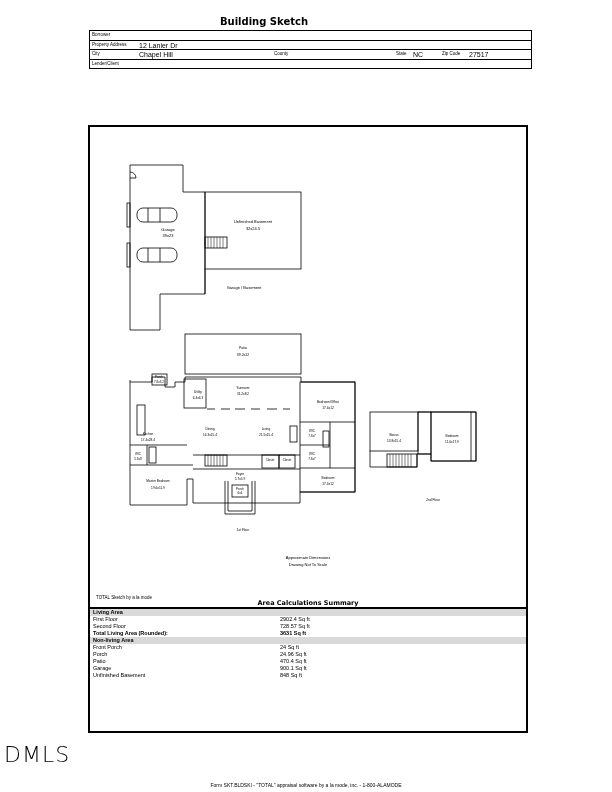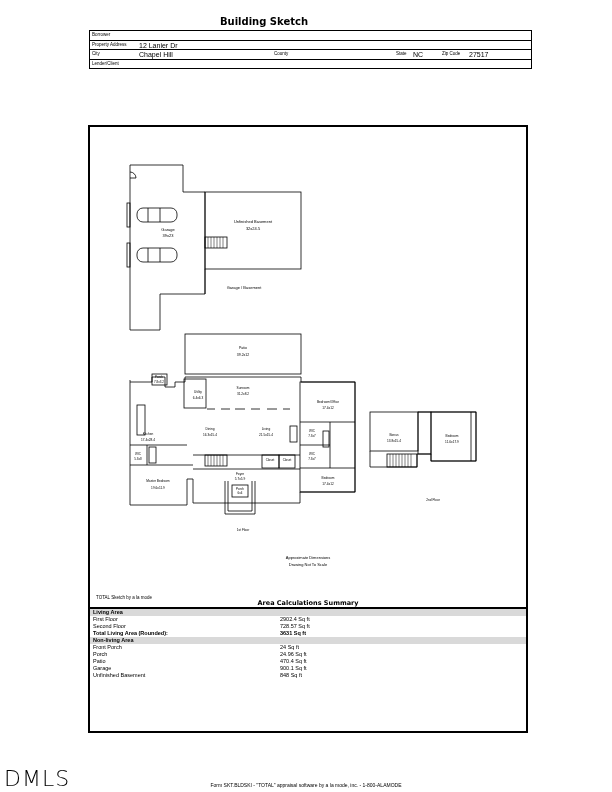--- a/index.html
+++ b/index.html
@@ -14,21 +14,21 @@
   .sketch { position:absolute; left:0; top:0; }
   .tiny { font-size:4px; font-family:"Liberation Sans", sans-serif; }
   .notes { position:absolute; left:0; width:100%; text-align:center; font-size:4px; }
   .total-sketch { position:absolute; left:6px; top:468px; font-size:4.5px; }
   .area-title { position:absolute; left:0; width:100%; text-align:center; top:472px; font-size:6.5px; font-weight:bold; font-family:"DejaVu Sans", sans-serif; }
   .area { position:absolute; left:0; top:480px; width:436px; border-top:2px solid #000; font-size:5.5px; }
   .area .sec { background:#d9d9d9; font-weight:bold; height:7px; line-height:7px; padding-left:3px; }
   .area .r { height:7px; line-height:7px; position:relative; padding-left:3px; }
   .area .r .v { position:absolute; left:190px; }
   .area .r.b { font-weight:bold; }
-  .dmls { position:absolute; left:4px; top:742px; font-size:22px; letter-spacing:1px; font-family:"DejaVu Sans", sans-serif; font-weight:200;margin-top:24px; }
+  .dmls { position:absolute; left:4px; top:742px; font-size:22px; letter-spacing:1px; font-family:"DejaVu Sans", sans-serif; font-weight:200; }
   .footer { position:absolute; left:0; width:612px; top:782px; text-align:center; font-size:5px; }
 </style>
 </head>
 <body>
 
 <div class="title">Building Sketch</div>
 
 <div class="hdr">
   <div class="row">
     <span class="lbl">Borrower</span>

